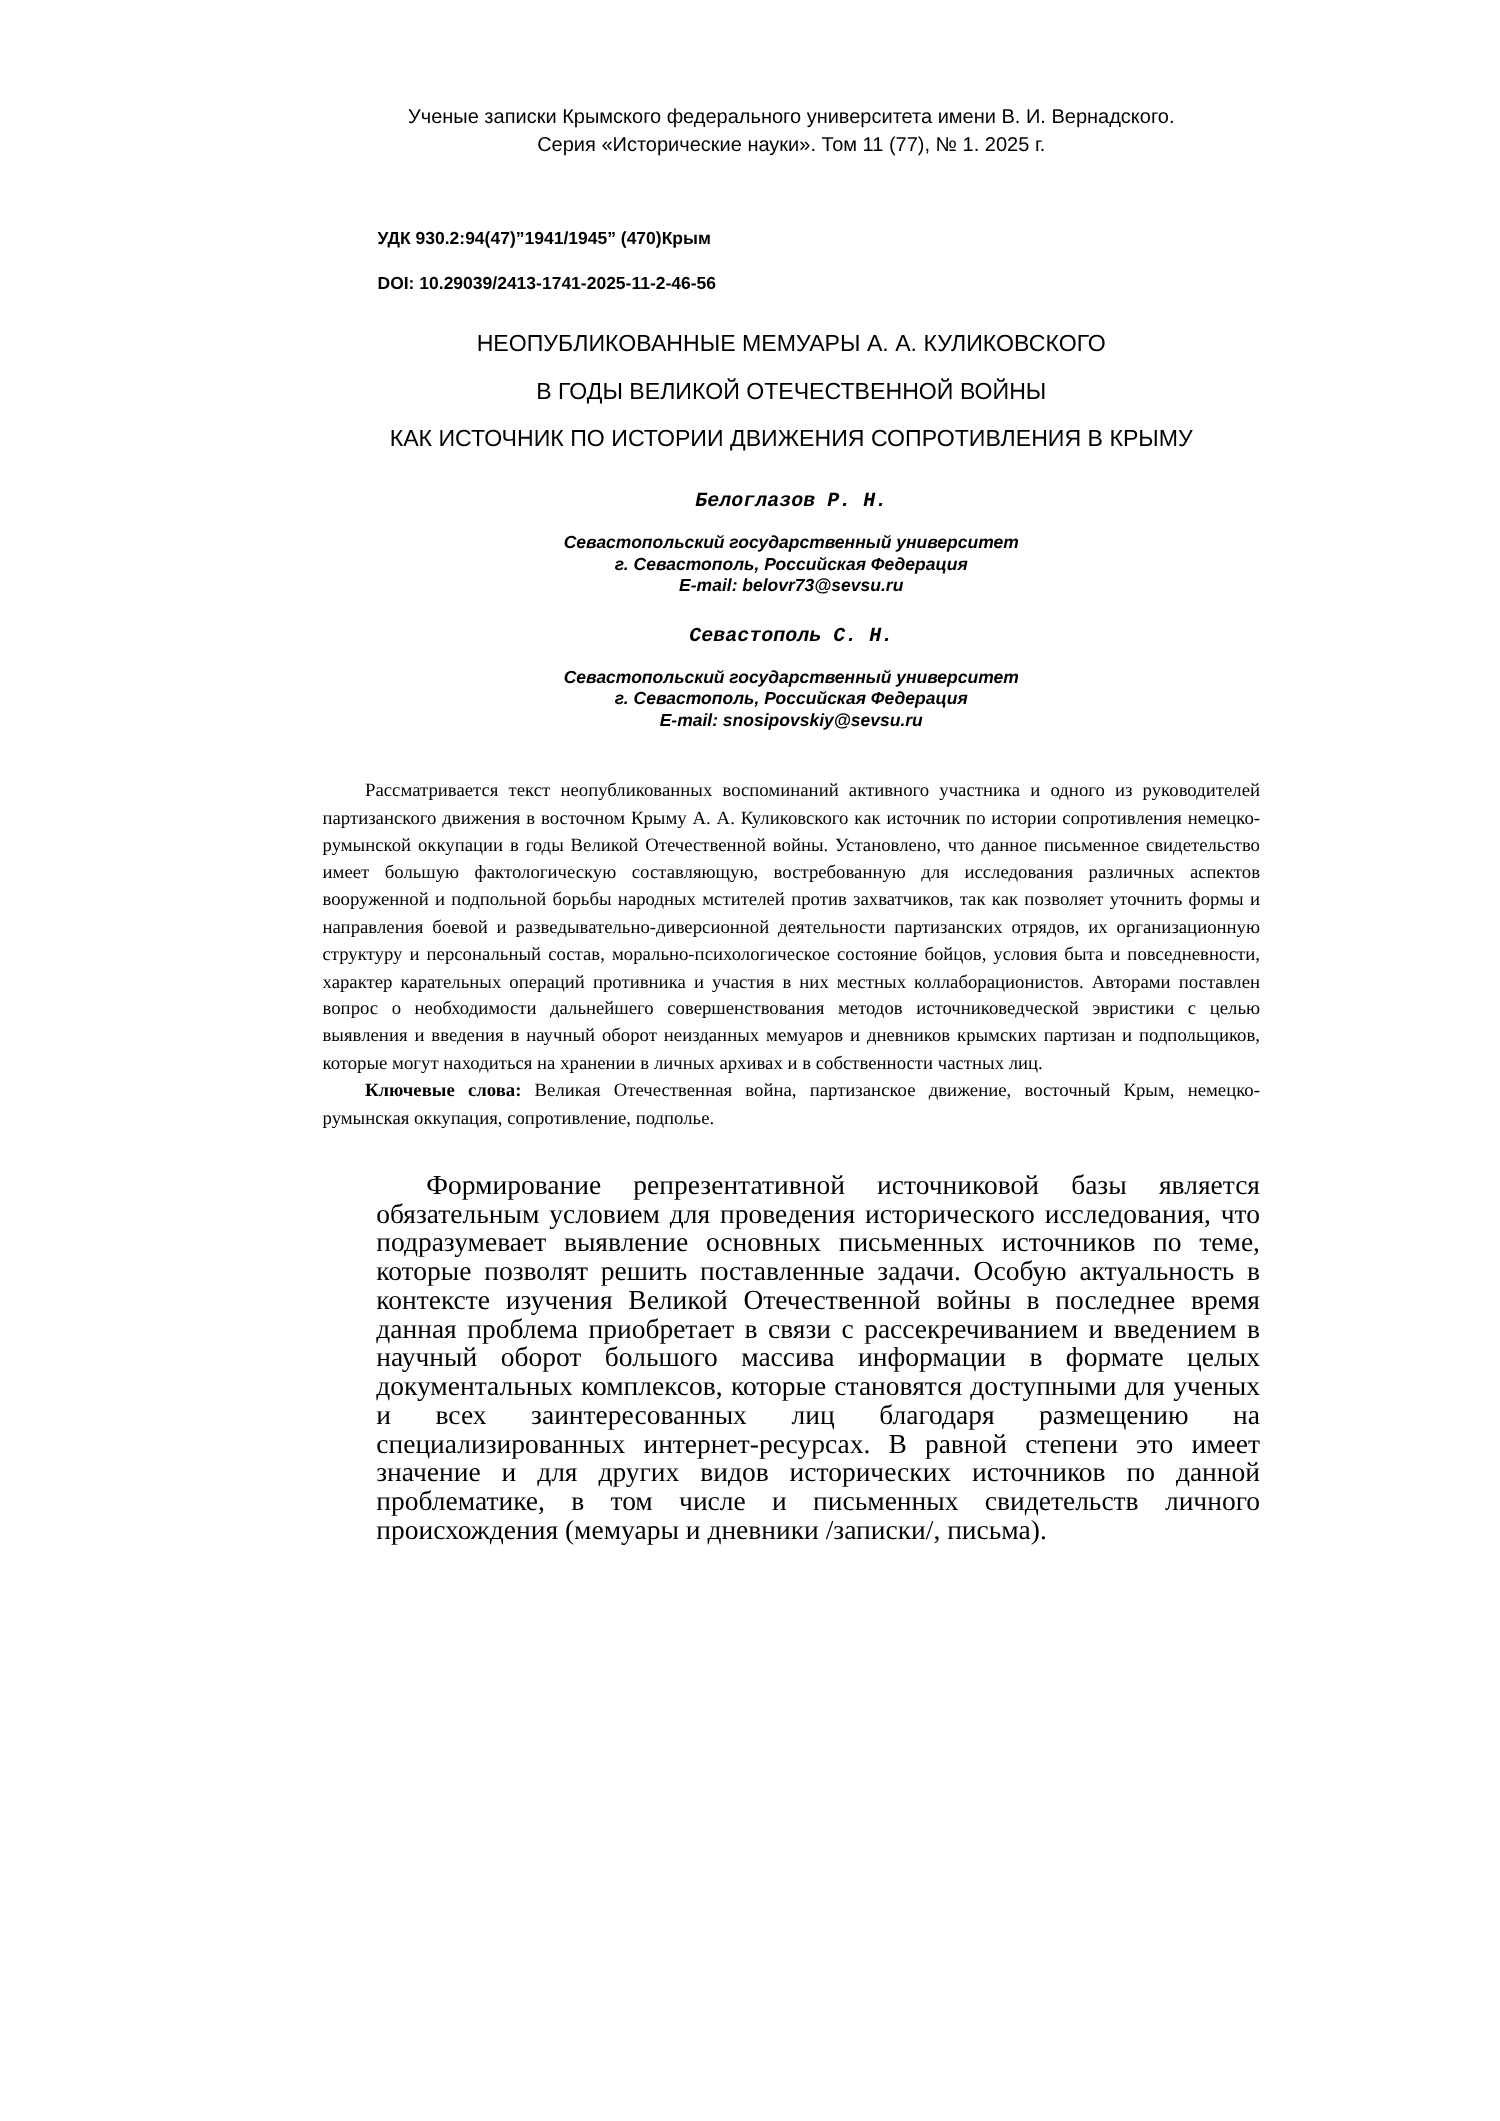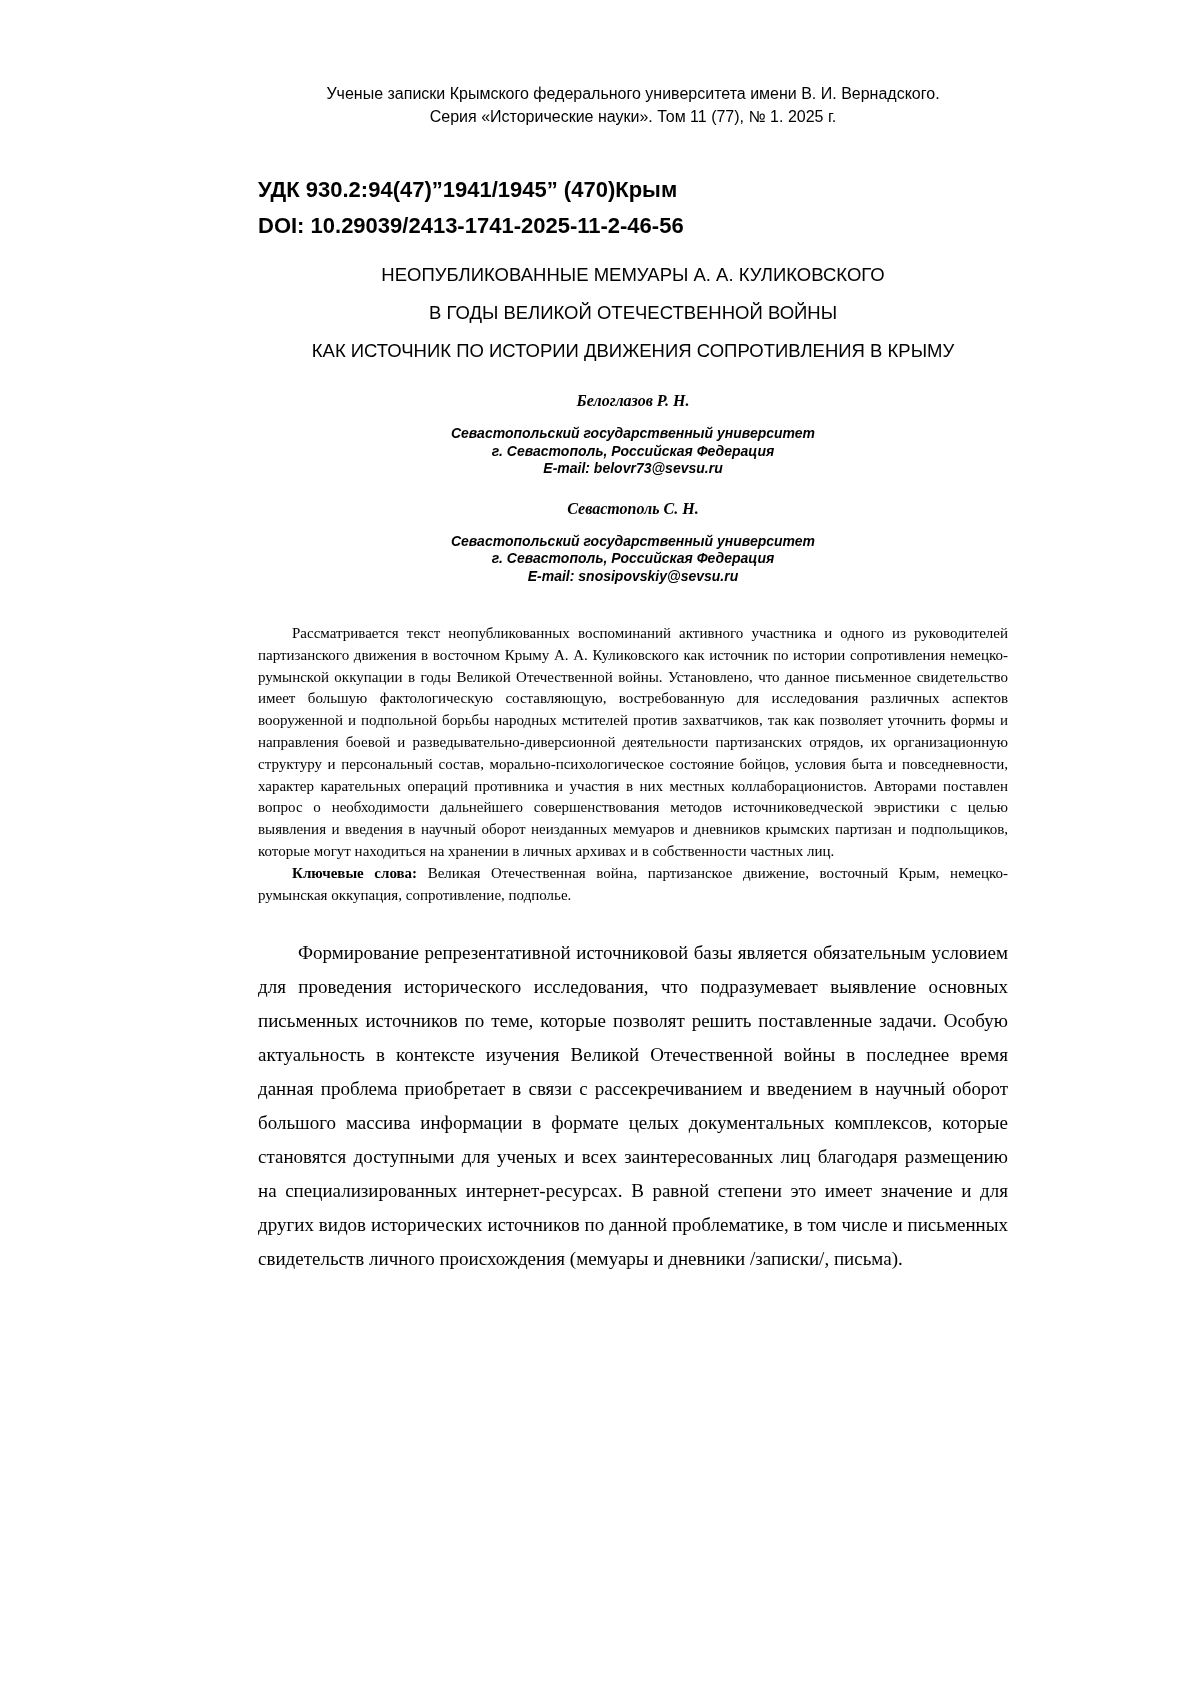--- a/index.html
+++ b/index.html
@@ -26,41 +26,42 @@
     font-family: "Liberation Sans", sans-serif;
     font-size: 16px;
     line-height: 23px;
     text-align: center;
   }
   
   .meta-block {
     margin-top: 52px;
     font-family: "Liberation Sans", sans-serif;
     font-weight: bold;
-    font-size: 22px;
+    font-size: 14px;
+    margin-left: 44px;
   }
   .meta-line {
     line-height: 20px;
   }
   .meta-line + .meta-line {
     margin-top: 16px;
   }
   
   .article-title {
     margin-top: 20px;
     font-family: "Liberation Sans", sans-serif;
     font-weight: normal;
     font-size: 18.5px;
     line-height: 38px;
     text-align: center;
   }
   
   .author-name {
     margin-top: 22px;
-    font-family: Liberation Serif, serif;
+    font-family: Liberation Mono, monospace;
     font-weight: bold;
     font-style: italic;
     font-size: 16px;
     text-align: center;
   }
   .affiliation {
     margin-top: 15px;
     font-family: "Liberation Sans", sans-serif;
     font-weight: bold;
     font-style: italic;
@@ -75,23 +76,24 @@
     line-height: 21.8px;
     text-align: justify;
   }
   .abstract p {
     margin: 0;
     text-indent: 34px;
   }
   
   .body-text {
     margin-top: 30px;
-    font-size: 19px;
-    line-height: 34px;
+    font-size: 22px;
+    line-height: 23px;
     text-align: justify;
+    margin-left: 43px;
   }
   .body-text p {
     margin: 0;
     text-indent: 40px;
   }
 </style>
 </head>
 <body>
 
 <div class="page">

